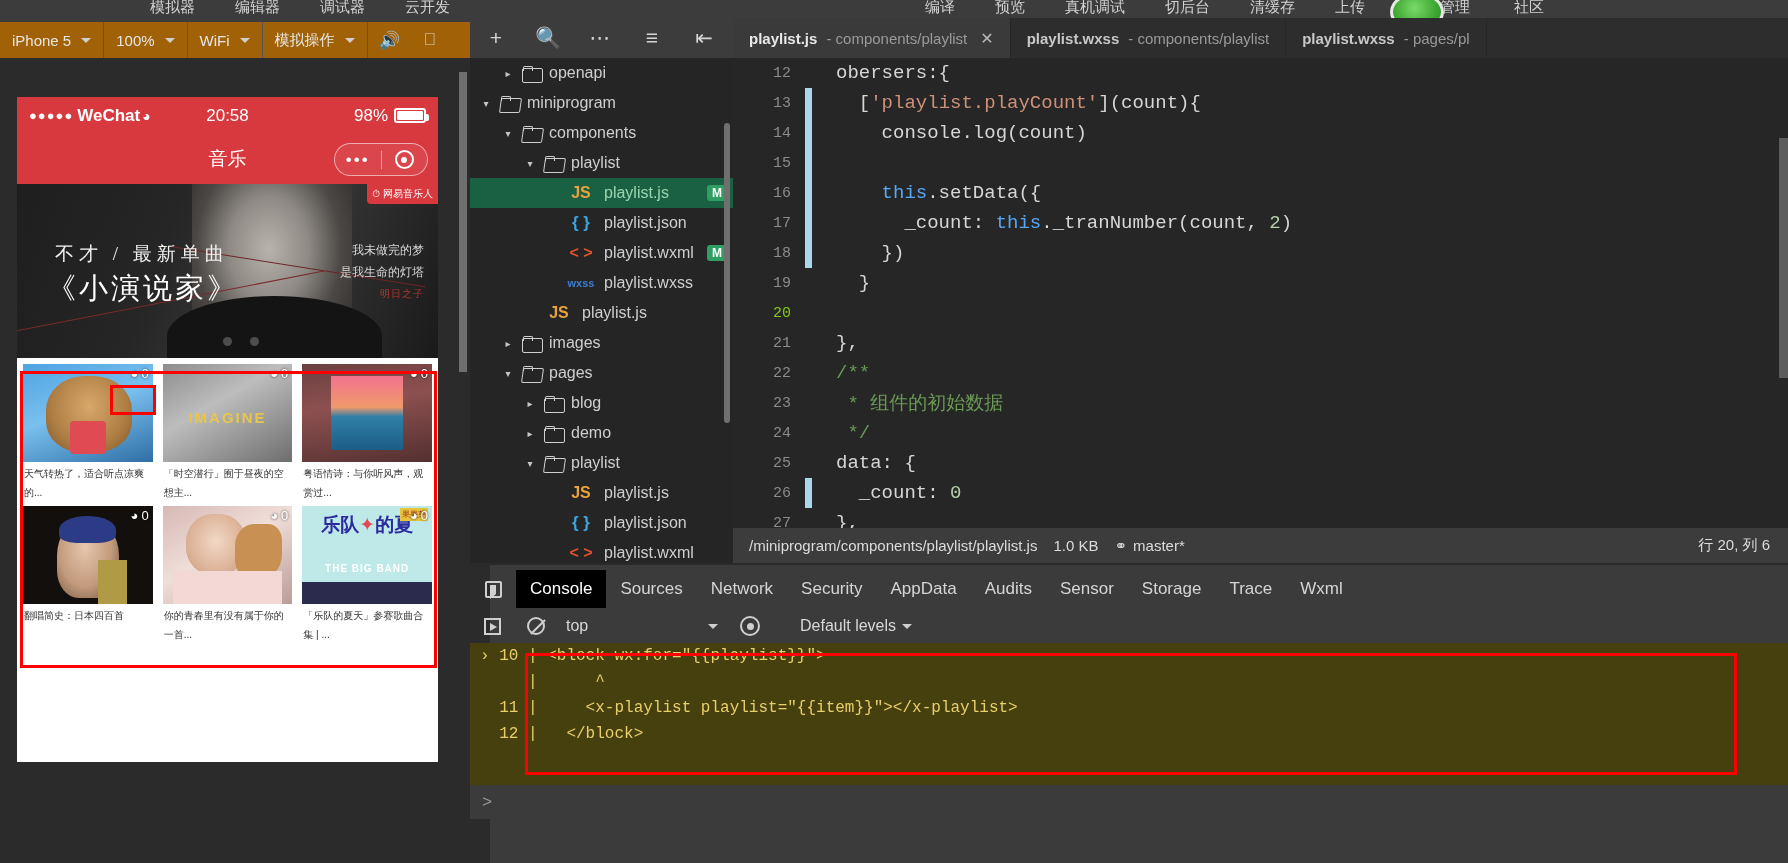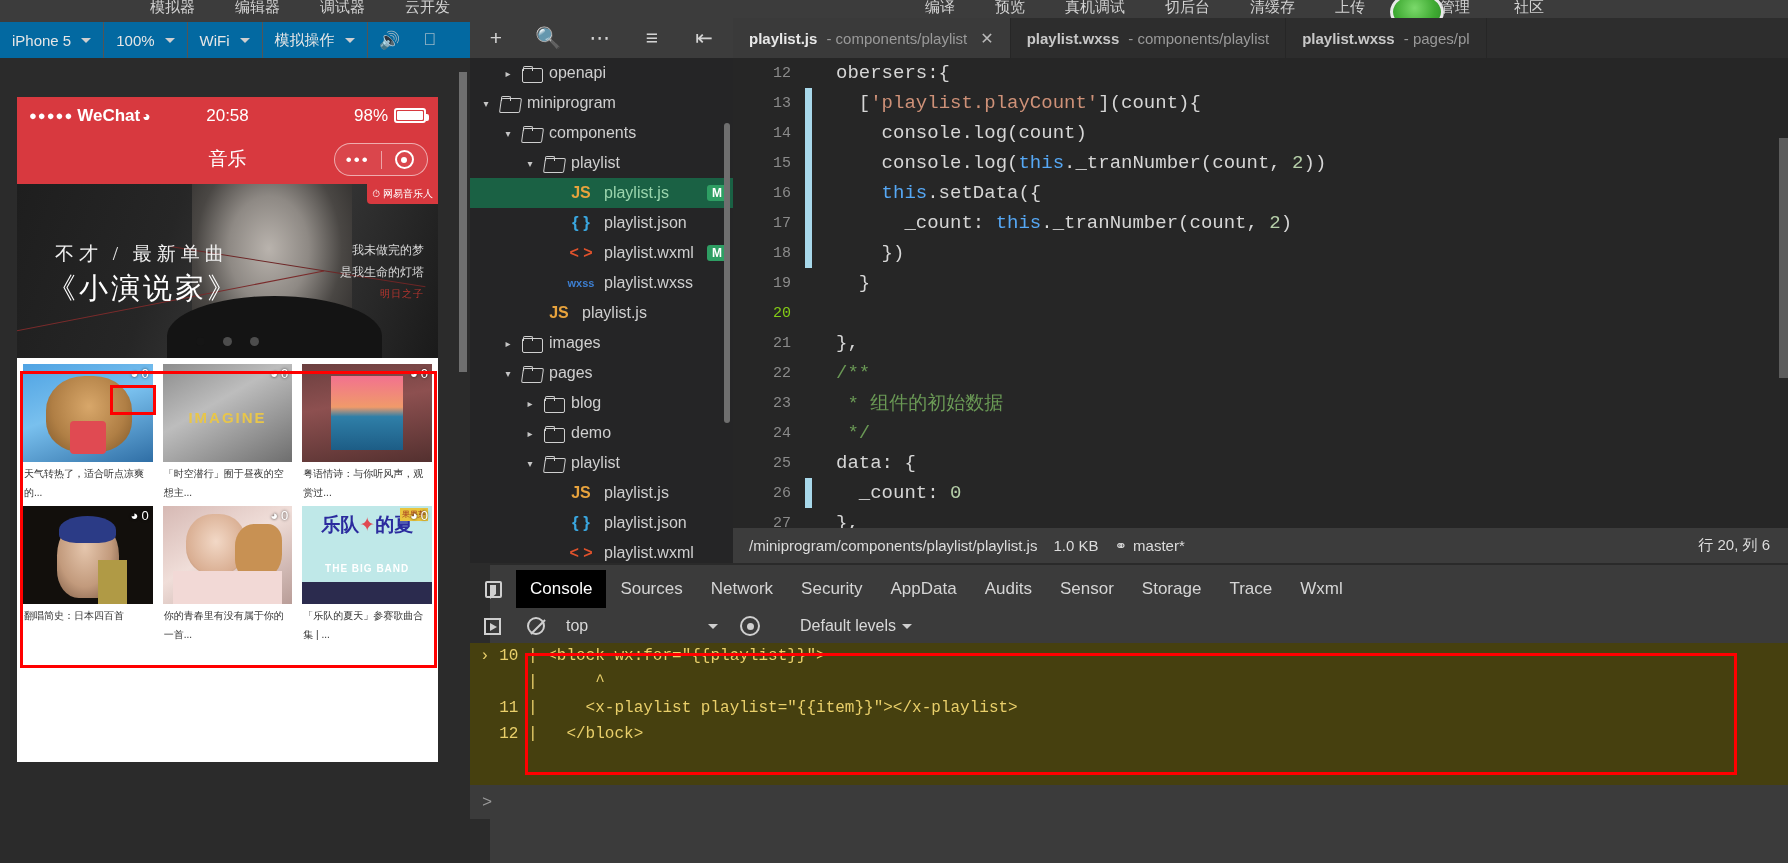--- a/index.html
+++ b/index.html
@@ -13,21 +13,21 @@
   .topmenu.left { left:150px; }
   .topmenu.right { left:925px; }
   .topmenu span { white-space:nowrap; color:#d2d2d2; }
   .green-ball { position:absolute; left:1390px; top:-8px; width:54px; height:40px;
     border-radius:50%; background:radial-gradient(circle at 45% 38%, #7bd96b 0%, #3faa32 60%, #2e8c26 100%);
     border:3px solid #e9e9e9; }
   .topmenu.far { left:1440px; gap:44px; color:#c9c9c9; }
 
   
   .simbar { position:absolute; left:0; top:22px; width:470px; height:36px;
-    background:#0369a1; display:flex; align-items:center; color:#dcdcdc; font-size:15px; }
+    background:#a16207; display:flex; align-items:center; color:#dcdcdc; font-size:15px; }
   .simbar .cell { height:36px; display:flex; align-items:center; gap:10px;
     padding:0 12px; border-right:1px solid #555; }
   .simbar .cell .cap { color:#e6e6e6; }
   .caret { width:0;height:0;border-left:5px solid transparent;border-right:5px solid transparent;
     border-top:5px solid #cfcfcf; display:inline-block; }
   .icn { color:#d6d6d6; font-size:17px; }
 
   
   .edtoolbar { position:absolute; left:470px; top:18px; width:263px; height:40px;
     background:#3c3c3c; display:flex; align-items:center; gap:0px; color:#d8d8d8; }
@@ -504,21 +504,20 @@
       <span class="ctext">  [<span class="str">'playlist.playCount'</span>](count){</span>
     </div>
     <div class="coderow">
       <span class="lnum">14</span>
       <span class="ghi mark"></span>
       <span class="ctext">    console.log(count)</span>
     </div>
     <div class="coderow">
       <span class="lnum">15</span>
       <span class="ghi mark"></span>
-      <span class="ctext">    console.log(<span class="kw">this</span>._tranNumber(count, <span class="num">2</span>))</span>
     </div>
     <div class="coderow">
       <span class="lnum">16</span>
       <span class="ghi mark"></span>
       <span class="ctext">    <span class="kw">this</span>.setData({</span>
     </div>
     <div class="coderow">
       <span class="lnum">17</span>
       <span class="ghi mark"></span>
       <span class="ctext">      _count: <span class="kw">this</span>._tranNumber(count, <span class="num">2</span>)</span>

